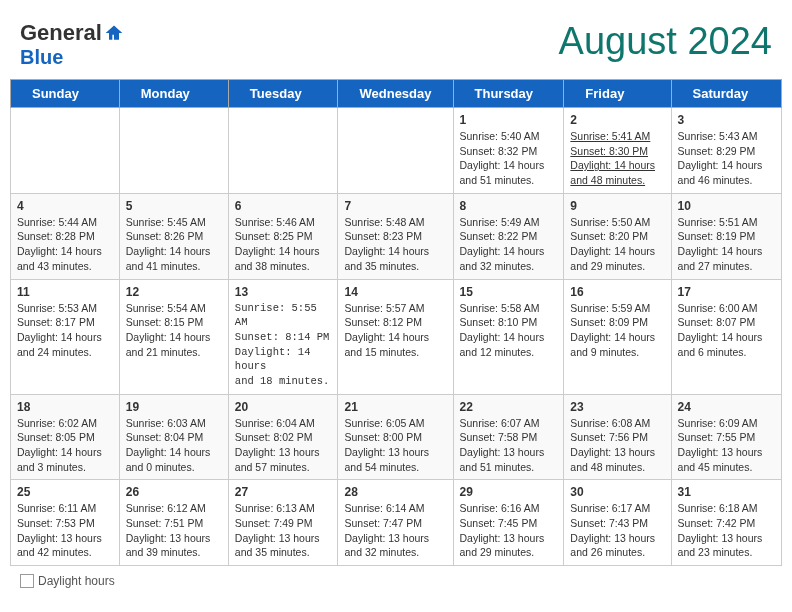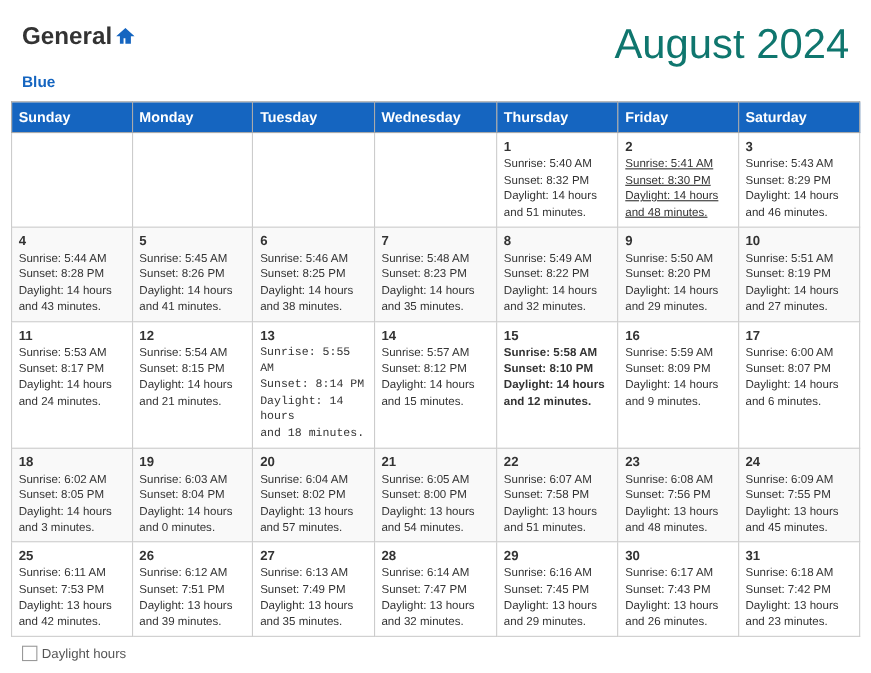--- a/index.html
+++ b/index.html
@@ -49,21 +49,21 @@
     }
     .calendar {
       width: 100%;
       border-collapse: collapse;
       margin-top: 5px;
     }
     .calendar th {
       background-color: #1565c0;
       color: white;
       text-align: left;
-      padding: 6px 6px;
+      padding: 6px 21px;
       font-size: 13px;
       font-weight: bold;
       border: 1px solid #aaa;
     }
     .calendar td {
       vertical-align: top;
       padding: 5px 6px;
       border: 1px solid #ccc;
       font-size: 10.5px;
       color: #333;
@@ -110,21 +110,21 @@
 <body>
 
 <div class="header-area">
   <div class="logo">
     <div class="logo-text">
       <span class="logo-general">General</span>
       <svg class="logo-icon" viewBox="0 0 24 24">
         <polygon points="12,3 22,12 18,12 18,20 12,20 12,14 10,14 10,20 6,20 6,12 2,12" fill="#1565c0"></polygon>
       </svg>
     </div>
-    <div style="font-size:14px;font-weight:bold;margin-top:20px;">
+    <div style="font-size:20px;font-weight:bold;">
       <span class="logo-blue">Blue</span>
     </div>
   </div>
   <div class="title-area">
     <div class="month-title">August 2024</div>
   </div>
 </div>
 
 <table class="calendar">
   <thead>
@@ -241,21 +241,21 @@
         </td>
         <td>
           <span class="day-number">14</span>
           <div class="day-info" style="white-space: pre-line;">Sunrise: 5:57 AM
 Sunset: 8:12 PM
 Daylight: 14 hours
 and 15 minutes.</div>
         </td>
         <td>
           <span class="day-number">15</span>
-          <div class="day-info" style="white-space: pre-line; font-weight: bold;">Sunrise: 5:58 AM
+          <div class="day-info" style="white-space: pre-line;">Sunrise: 5:58 AM
 Sunset: 8:10 PM
 Daylight: 14 hours
 and 12 minutes.</div>
         </td>
         <td>
           <span class="day-number">16</span>
           <div class="day-info" style="white-space: pre-line;">Sunrise: 5:59 AM
 Sunset: 8:09 PM
 Daylight: 14 hours
 and 9 minutes.</div>

